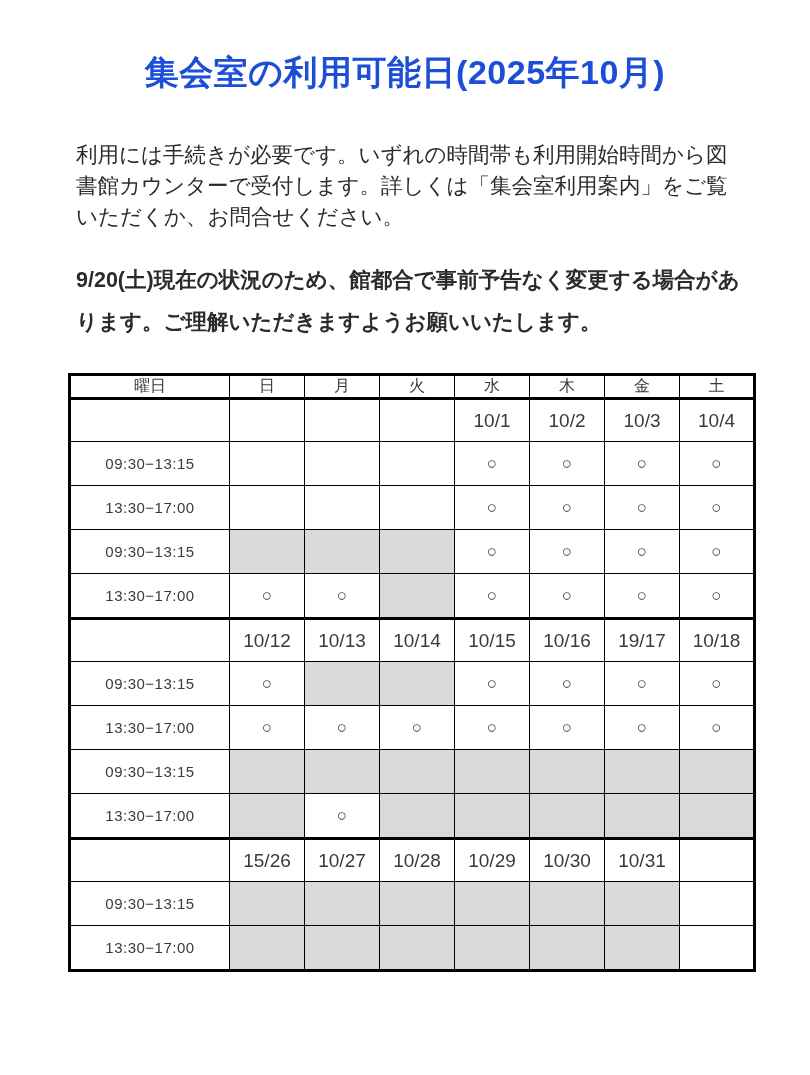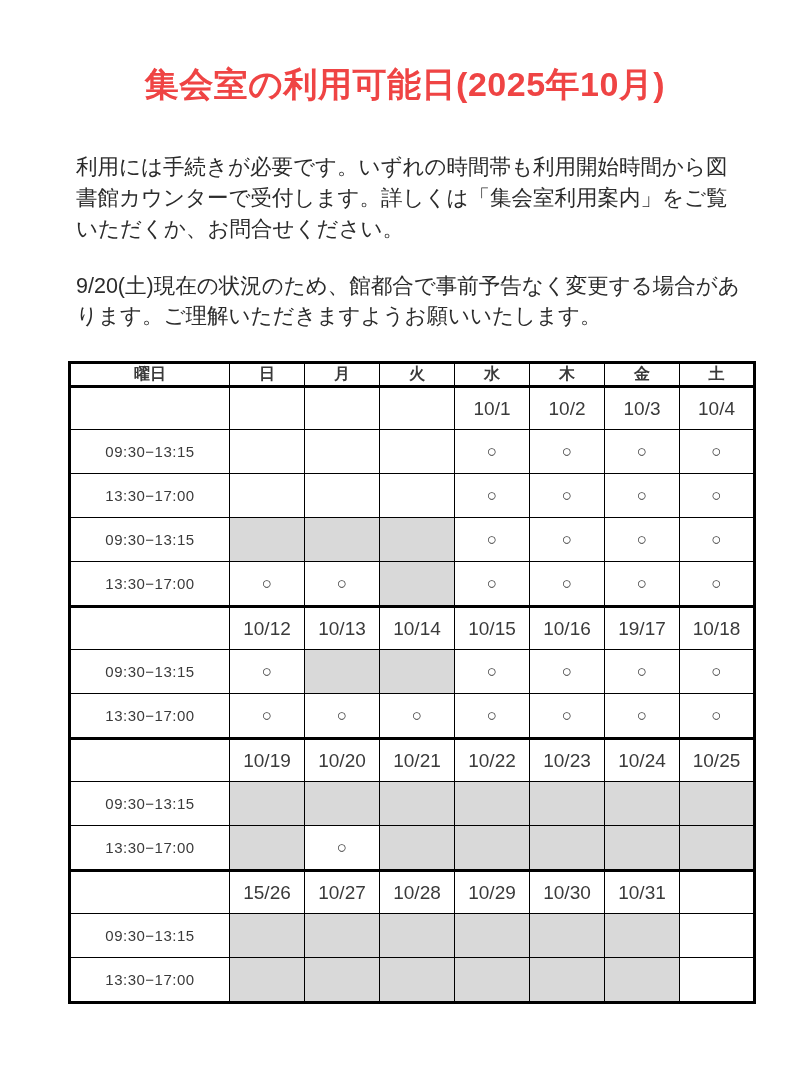--- a/index.html
+++ b/index.html
@@ -11,36 +11,36 @@
   }
   .page {
     position: relative;
     width: 810px;
     height: 1075px;
     background: #ffffff;
     overflow: hidden;
   }
   .doc-title {
     padding-top: 50px;
-    margin: 12px;
+    margin: 0;
     text-align: center;
     font-size: 34px;
     font-weight: bold;
-    color: #ef4444;
+    color: #1d4ed8;
     letter-spacing: 0.5px;
   }
   .para {
     margin: 0 61px 0 76px;
     font-size: 21.5px;
     line-height: 31px;
     color: #2b2b2b;
     text-align: left;
   }
   .para-1 { margin-top: 44px; }
-  .para-2 { margin-top: 26px; line-height: 30px; }
+  .para-2 { margin-top: 26px; line-height: 42px; font-weight: bold; }
 
   table.availability {
     margin: 30px 0 0 68px;
     border-collapse: collapse;
     border: 3px solid #000000;
     table-layout: fixed;
     width: 685px;
     color: #3a3a3a;
   }
   table.availability col.label-col { width: 160px; }
@@ -51,21 +51,21 @@
     border: 1px solid #000000;
     text-align: center;
     vertical-align: middle;
     padding: 0;
     overflow: hidden;
     white-space: nowrap;
   }
   tr.header-row th {
     height: 21px;
     font-size: 16px;
-    font-weight: bold;
+    font-weight: normal;
     border-bottom: 2px solid #0f766e;
   }
   tr.dates-row td {
     height: 41px;
     font-size: 19px;
   }
   tr.week-start td {
     border-top: 3px solid #000000;
   }
   tr.slot-row td {
@@ -186,30 +186,20 @@
         <tr class="slot-row">
           <td class="time-label">13:30−17:00</td>
           <td>○</td>
           <td>○</td>
           <td>○</td>
           <td>○</td>
           <td>○</td>
           <td>○</td>
           <td>○</td>
         </tr>
-        <tr class="dates-row week-start">
-          <td></td>
-          <td>10/19</td>
-          <td>10/20</td>
-          <td>10/21</td>
-          <td>10/22</td>
-          <td>10/23</td>
-          <td>10/24</td>
-          <td>10/25</td>
-        </tr>
         <tr class="slot-row">
           <td class="time-label">09:30−13:15</td>
           <td class="closed"></td>
           <td class="closed"></td>
           <td class="closed"></td>
           <td class="closed"></td>
           <td class="closed"></td>
           <td class="closed"></td>
           <td class="closed"></td>
         </tr>

